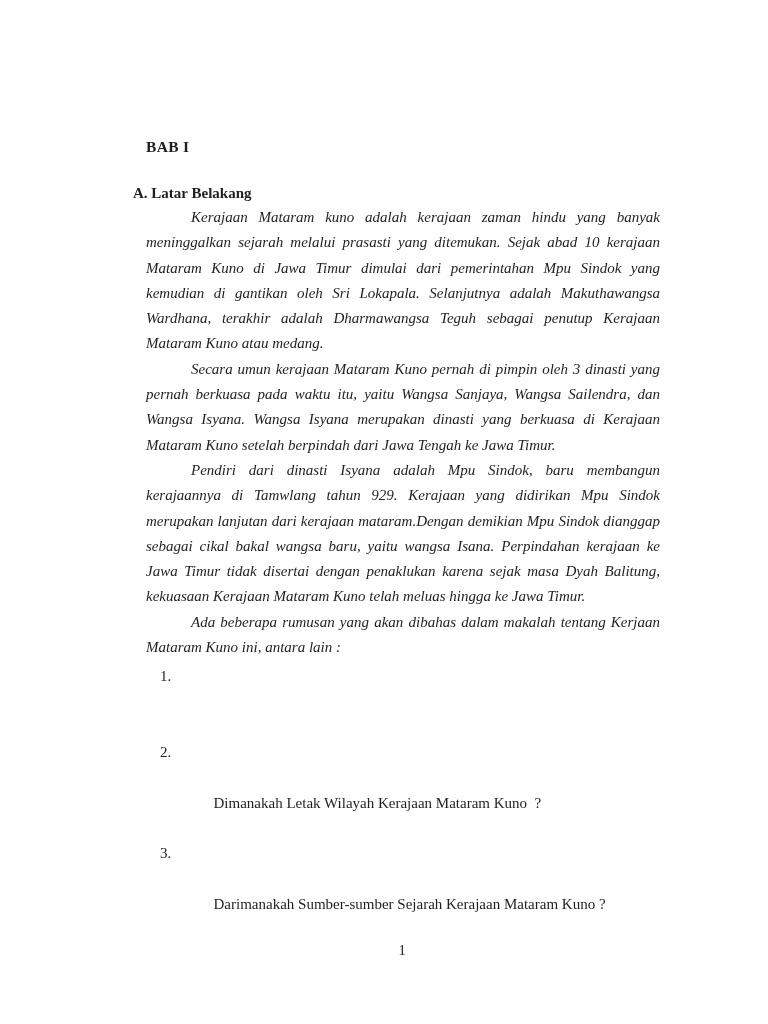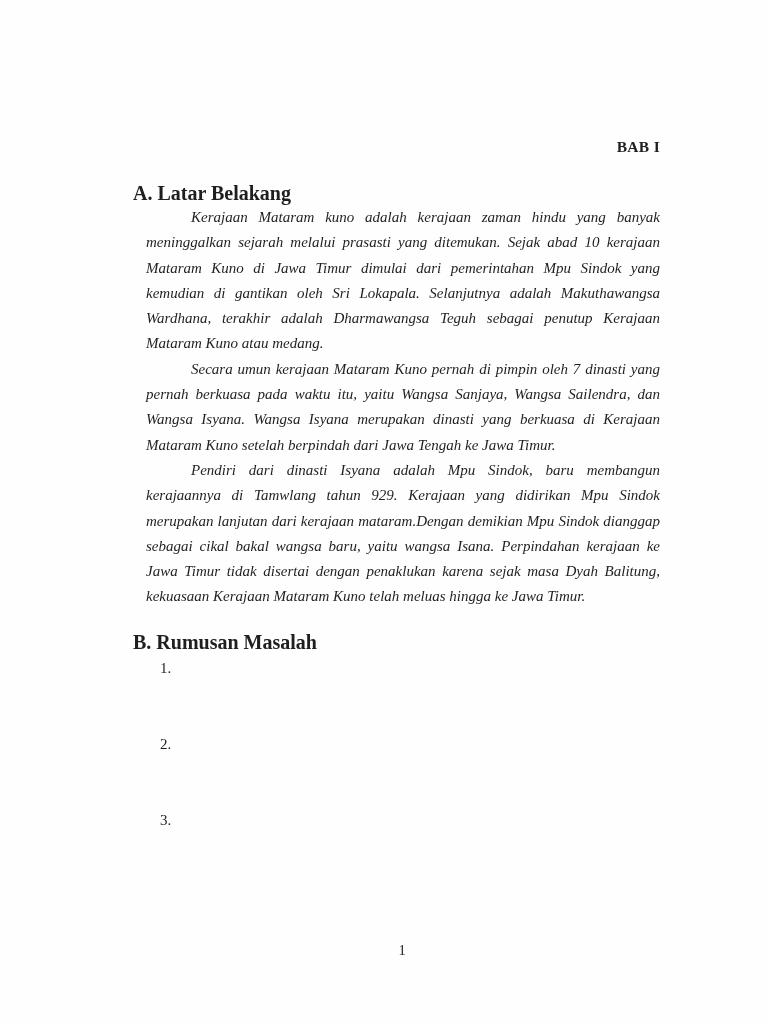--- a/index.html
+++ b/index.html
@@ -21,34 +21,34 @@
   
   .content {
     position: absolute;
     left: 133px;
     top: 0;
     width: 527px;
   }
 
   .title-block {
     margin-top: 136px;
-    text-align: right;
+    text-align: left;
     padding-left: 13px;
   }
 
   .title-line {
     font-weight: bold;
     font-size: 15.5px;
     line-height: 21px;
     letter-spacing: 0.3px;
   }
 
   .section-heading {
     font-weight: bold;
-    font-size: 20px;
+    font-size: 15px;
     line-height: 20px;
     margin-top: 22px;
     margin-bottom: 2px;
   }
 
   .section-heading.first {
     margin-top: 26px;
   }
 
   .body-block {
@@ -104,37 +104,39 @@
   <div class="content">
 
     <div class="title-block">
       <div class="title-line">BAB I</div>
     </div>
 
     <div class="section-heading first">A. Latar Belakang</div>
 
     <div class="body-block">
       <p class="para">Kerajaan Mataram kuno adalah kerajaan zaman hindu yang banyak meninggalkan sejarah melalui prasasti yang ditemukan. Sejak abad 10 kerajaan Mataram Kuno di Jawa Timur dimulai dari pemerintahan Mpu Sindok yang kemudian di gantikan oleh Sri Lokapala. Selanjutnya adalah Makuthawangsa Wardhana, terakhir adalah Dharmawangsa Teguh sebagai penutup Kerajaan Mataram Kuno atau medang.</p>
-      <p class="para">Secara umun kerajaan Mataram Kuno pernah di pimpin oleh 7 dinasti yang pernah berkuasa pada waktu itu, yaitu Wangsa Sanjaya, Wangsa Sailendra, dan Wangsa Isyana. Wangsa Isyana merupakan dinasti yang berkuasa di Kerajaan Mataram Kuno setelah berpindah dari Jawa Tengah ke Jawa Timur.</p>
+      <p class="para">Secara umun kerajaan Mataram Kuno pernah di pimpin oleh 3 dinasti yang pernah berkuasa pada waktu itu, yaitu Wangsa Sanjaya, Wangsa Sailendra, dan Wangsa Isyana. Wangsa Isyana merupakan dinasti yang berkuasa di Kerajaan Mataram Kuno setelah berpindah dari Jawa Tengah ke Jawa Timur.</p>
       <p class="para">Pendiri dari dinasti Isyana adalah Mpu Sindok, baru membangun kerajaannya di Tamwlang tahun 929. Kerajaan yang didirikan Mpu Sindok merupakan lanjutan dari kerajaan mataram.Dengan demikian Mpu Sindok dianggap sebagai cikal bakal wangsa baru, yaitu wangsa Isana. Perpindahan kerajaan ke Jawa Timur tidak disertai dengan penaklukan karena sejak masa Dyah Balitung, kekuasaan Kerajaan Mataram Kuno telah meluas hingga ke Jawa Timur.</p>
     </div>
 
-    <div class="section-heading">B. Rumusan Masalah</div>
 
     <div class="body-block">
+      <p class="para">Ada beberapa rumusan yang akan dibahas dalam makalah tentang Kerjaan Mataram Kuno ini, antara lain :</p>
 
       <ol class="questions">
         <li>
           <span class="num">1.</span>
         </li>
         <li>
           <span class="num">2.</span>
+          <span>Dimanakah Letak Wilayah Kerajaan Mataram Kuno  ?</span>
         </li>
         <li>
           <span class="num">3.</span>
+          <span>Darimanakah Sumber-sumber Sejarah Kerajaan Mataram Kuno ?</span>
         </li>
 
       </ol>
     </div>
 
   </div>
 
   <div class="page-number">1</div>
 
 </div>

